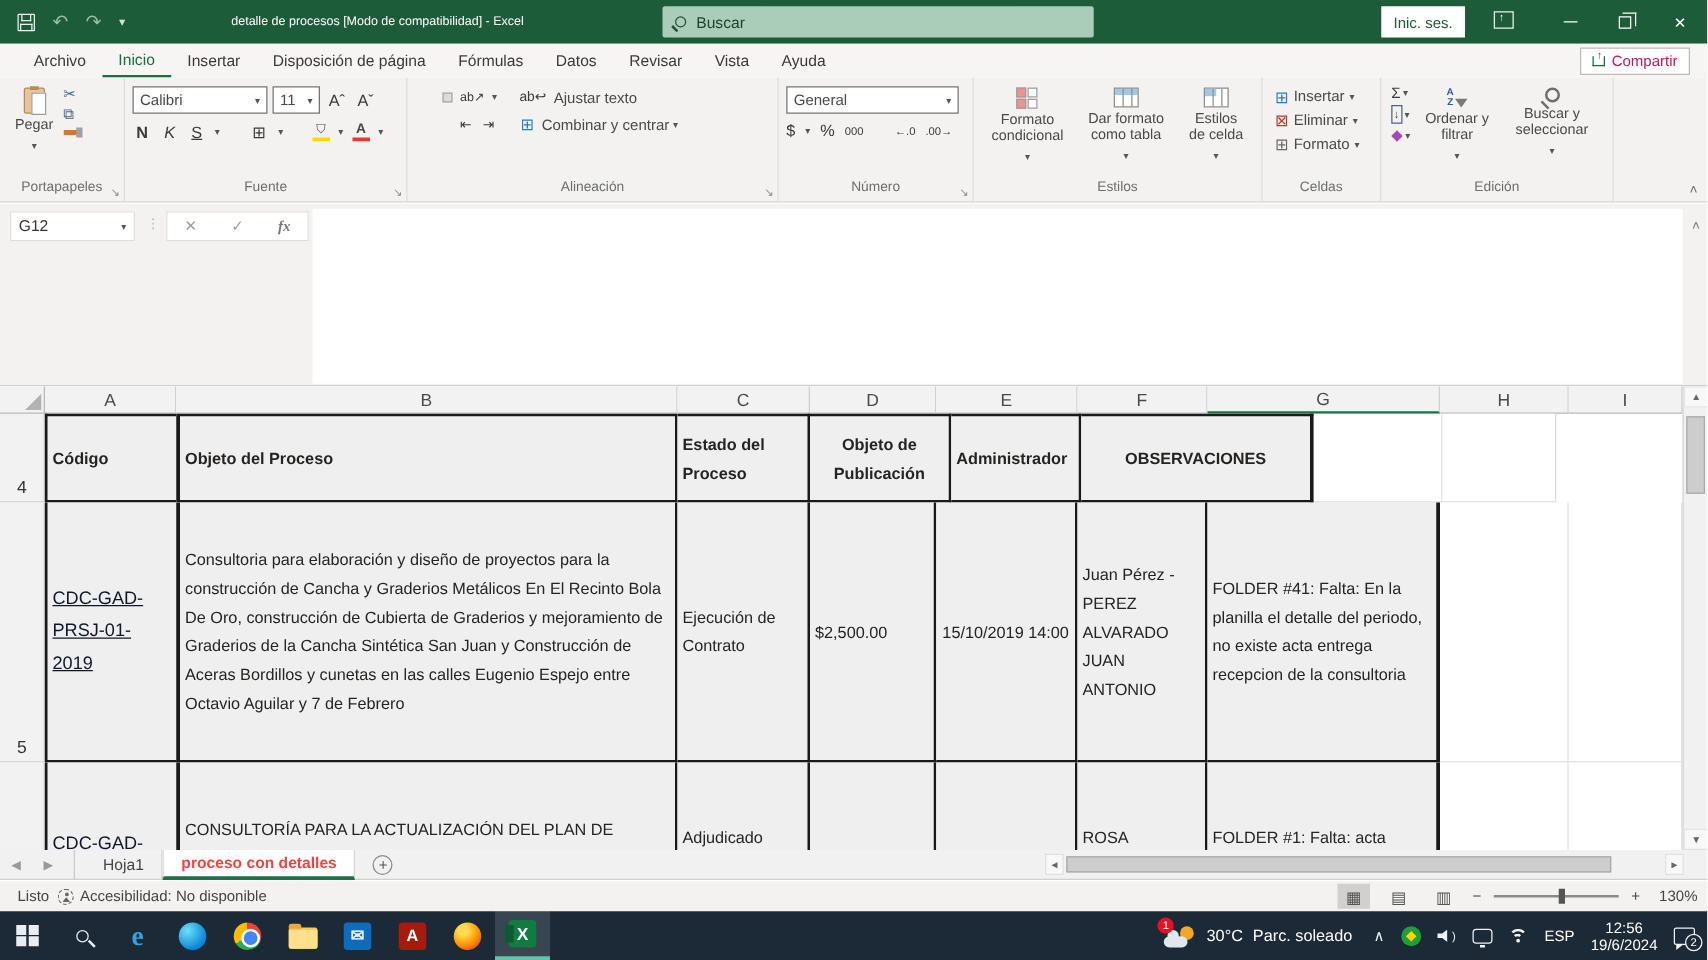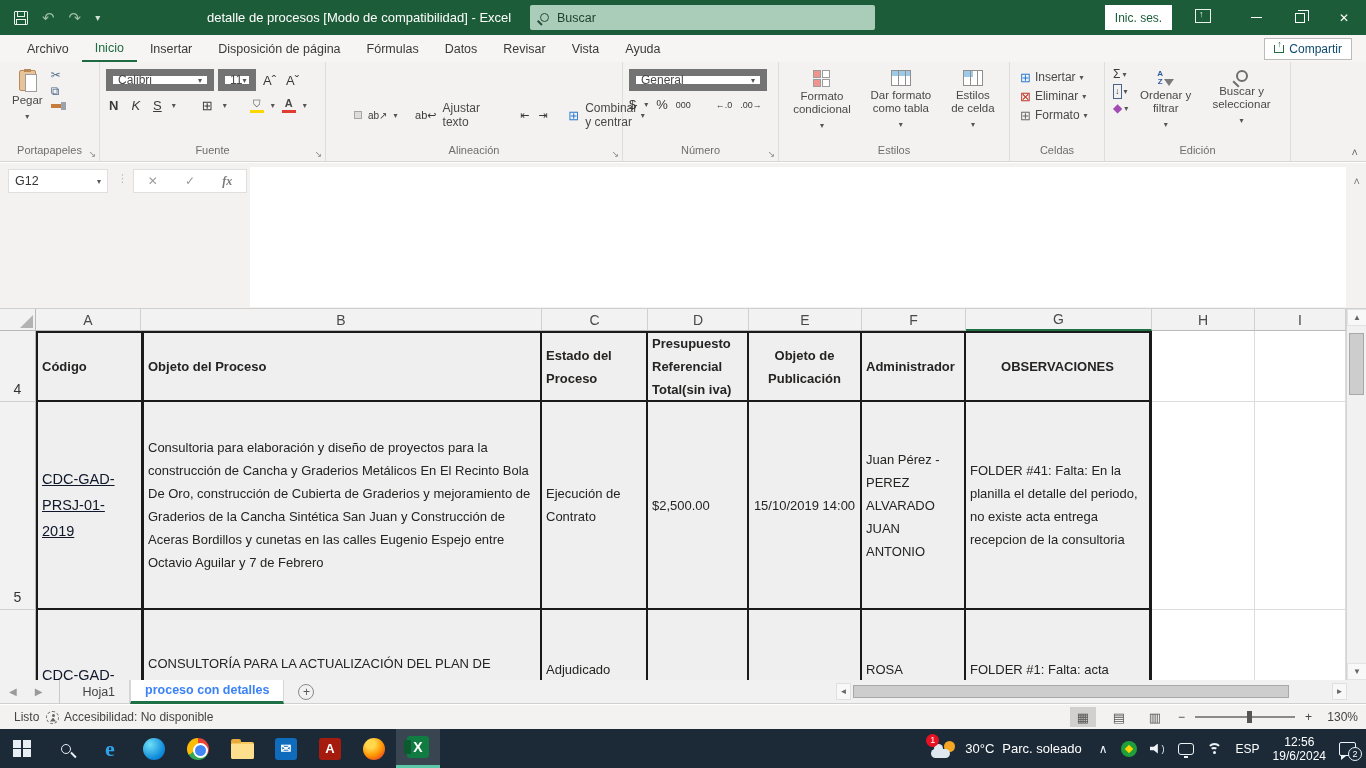--- a/index.html
+++ b/index.html
@@ -8,57 +8,57 @@
   .screen { position:relative; width:1366px; height:768px; background:#fff; overflow:hidden; }
 
   
   .titlebar { position:absolute; left:0; top:0; width:1366px; height:35px; background:#1d5c38; display:flex; align-items:center; color:#fff; }
   .qat { display:flex; align-items:center; gap:14px; padding-left:14px; width:185px; }
   .save-icon { width:14px; height:14px; border:1.5px solid #e9f2ec; border-radius:1px; position:relative; }
   .save-icon::before { content:""; position:absolute; left:2px; top:0; width:6px; height:4px; border:1px solid #e9f2ec; border-top:none; }
   .save-icon::after { content:""; position:absolute; left:1px; bottom:0; width:8px; height:4px; border:1px solid #e9f2ec; border-bottom:none; }
   .qat-glyph { color:#9dbfa9; font-size:15px; line-height:1; }
   .qat-chev { color:#cfe3d7; font-size:10px; }
-  .tb-title { font-size:13px; color:#fff; white-space:nowrap; margin-left:22px; }
+  .tb-title { font-size:10px; color:#fff; white-space:nowrap; margin-left:0; }
   .tb-search { position:absolute; left:530px; top:5px; width:345px; height:25px; background:#a9cdb9; border-radius:2px; display:flex; align-items:center; padding-left:10px; gap:8px; color:#1f4230; font-size:12.5px; }
   .mag { width:9px; height:9px; border:1.5px solid #2a4c39; border-radius:50%; position:relative; display:inline-block; }
   .mag::after { content:""; position:absolute; left:-4px; top:8px; width:6px; height:1.5px; background:#2a4c39; transform:rotate(45deg); }
   .signin { position:absolute; left:1105px; top:5px; width:67px; height:25px; background:#fff; color:#1d5c38; display:flex; align-items:center; justify-content:center; font-size:12px; }
   .ribopt { position:absolute; left:1195px; top:9px; width:16px; height:14px; border:1.5px solid #e9f2ec; }
   .ribopt::after { content:"↑"; position:absolute; left:3px; top:-1px; font-size:9px; color:#e9f2ec; }
   .winbtn { position:absolute; top:0; width:44px; height:35px; display:flex; align-items:center; justify-content:center; color:#fff; }
   .minline { width:11px; height:1.5px; background:#fff; }
   .restsq { width:10px; height:10px; border:1.2px solid #fff; position:relative; }
   .restsq::before { content:""; position:absolute; left:2px; top:-4px; width:10px; height:10px; border:1.2px solid #fff; border-bottom:none; border-left:none; }
 
   
   .tabrow { position:absolute; left:0; top:35px; width:1366px; height:27px; background:#f6f5f4; display:flex; align-items:center; padding-left:14px; gap:0; }
   .rtab { padding:0 13px; height:27px; display:flex; align-items:center; color:#3b3a39; font-size:12.5px; }
   .rtab.active { color:#1e6b41; border-bottom:2.5px solid #1e6b41; font-weight:normal; }
-  .share-btn { position:absolute; right:14px; top:3px; height:22px; border:1px solid #bdbbb9; background:#fff; display:flex; align-items:center; gap:5px; padding:0 9px; color:#0c4a6e; font-size:12px; }
+  .share-btn { position:absolute; right:14px; top:3px; height:22px; border:1px solid #bdbbb9; background:#fff; display:flex; align-items:center; gap:5px; padding:0 9px; color:#be185d; font-size:12px; }
   .share-ic { width:10px; height:8px; border:1.2px solid #1e6b41; border-top:none; position:relative; }
   .share-ic::after { content:"↑"; position:absolute; left:2px; top:-6px; font-size:9px; color:#1e6b41; }
 
   
   .ribbon { position:absolute; left:0; top:62px; width:1366px; height:100px; background:#f3f2f1; border-bottom:1px solid #d8d6d4; display:flex; font-size:11.5px; color:#494949; }
   .rg { position:relative; border-right:1px solid #ddd; display:flex; flex-direction:column; padding-top:4px; }
   .rg-foot { position:absolute; bottom:1px; left:0; right:0; height:16px; text-align:center; color:#6e6e6e; font-size:11px; }
   .launcher { position:absolute; right:3px; bottom:2px; font-size:9px; color:#8a8a8a; }
   .rg-body { flex:1; display:flex; padding:0 6px; }
   .bigbtn { display:flex; flex-direction:column; align-items:center; justify-content:flex-start; gap:3px; padding:4px 6px; text-align:center; line-height:13px; }
   .chev { font-size:8px; color:#555; }
   .clipboard { width:17px; height:21px; background:#e8c49a; border:1px solid #b98a55; border-radius:2px; position:relative; }
   .clipboard::before { content:""; position:absolute; left:4px; top:-2px; width:7px; height:3px; background:#b98a55; }
   .clipboard::after { content:""; position:absolute; left:5px; top:3px; width:10px; height:16px; background:#fff; border:1px solid #9d9d9d; }
   .smallcol { display:flex; flex-direction:column; gap:4px; padding:3px 2px; }
   .sic { font-size:12px; line-height:12px; color:#4a6586; }
   .painter { width:11px; height:4px; background:#c77b3c; position:relative; margin-top:3px; }
   .painter::before { content:""; position:absolute; right:-4px; top:-2px; width:5px; height:8px; background:#9aa3ad; }
   .fontrow { display:flex; align-items:center; gap:4px; }
-  .combo { background:#fff; border:7px solid #737373; height:22px; display:flex; align-items:center; justify-content:space-between; padding:0 5px; font-size:12px; }
+  .combo { background:#fff; border:1px solid #737373; height:22px; display:flex; align-items:center; justify-content:space-between; padding:0 5px; font-size:12px; }
   .f-name { width:108px; }
   .f-size { width:38px; }
   .glyphbtn { display:flex; align-items:center; gap:2px; padding:2px 3px; font-size:13px; color:#3b3a39; }
   .ubar { display:inline-block; width:14px; height:3.5px; margin-top:1px; }
   .stack { display:flex; flex-direction:column; align-items:center; line-height:11px; }
   .alico { width:15px; height:11px; background:repeating-linear-gradient(#6a6a6a 0 1.6px, transparent 1.6px 4.6px); }
   .albtn { padding:3px; border:1px solid transparent; }
   .albtn.sel { border:1px solid #a6a6a6; background:#dcdcdc; }
   .vsep { width:1px; background:#ddd; margin:4px 4px; }
   .num-ic { font-size:13px; color:#3b3a39; }
@@ -114,21 +114,21 @@
   .pt42{padding-top:42px}.pt52{padding-top:52px}.pt56{padding-top:48px}
   .vscroll { position:absolute; right:0; top:0; width:20px; height:371px; background:#f1f1f1; border-left:1px solid #d4d4d4; }
   .vs-arrow { width:20px; height:17px; display:flex; align-items:center; justify-content:center; color:#666; font-size:8px; border:1px solid #e3e3e3; background:#f8f8f8; }
   .vs-down { position:absolute; bottom:0; }
   .vs-thumb { position:absolute; top:24px; left:2px; width:15px; height:62px; background:#cdcdcd; border:1px solid #a8a8a8; }
 
   
   .sheetbar { position:absolute; left:0; top:680px; width:1366px; height:24px; background:#f1f1f1; border-bottom:1px solid #d0d0d0; display:flex; align-items:center; }
   .snav { color:#9a9a9a; font-size:10px; padding:0 9px; }
   .stab { height:24px; display:flex; align-items:center; padding:0 14px; color:#444; font-size:12.5px; border-right:1px solid #d6d6d6; }
-  .stab.active { background:#fff; color:#3b82f6; font-weight:bold; border-bottom:3px solid #1e7145; border-left:1px solid #d6d6d6; }
+  .stab.active { background:#fff; color:#ef4444; font-weight:bold; border-bottom:3px solid #1e7145; border-left:1px solid #d6d6d6; }
   .addsheet { width:16px; height:16px; border:1px solid #8a8a8a; border-radius:50%; display:flex; align-items:center; justify-content:center; color:#555; font-size:12px; margin-left:14px; }
   .hscroll { position:absolute; left:836px; top:3px; width:511px; height:17px; background:#f1f1f1; display:flex; align-items:center; }
   .hs-arrow { width:15px; height:17px; display:flex; align-items:center; justify-content:center; font-size:8px; color:#666; background:#f8f8f8; border:1px solid #e0e0e0; }
   .hs-thumb { height:13px; width:436px; background:#cdcdcd; border:1px solid #a8a8a8; margin-left:2px; }
   .hs-right { position:absolute; right:0; }
 
   
   .statusbar { position:absolute; left:0; top:705px; width:1366px; height:24px; background:#f3f2f1; display:flex; align-items:center; color:#444; font-size:12px; }
   .sb-ready { padding-left:14px; width:46px; }
   .axicon { width:13px; height:13px; border:1px dashed #666; border-radius:50%; position:relative; margin-right:5px; }
@@ -285,21 +285,21 @@
               <span class="ubar" style="background:#e03c31"></span>
           </span>
           <span class="chev">▾</span>
         </div>
       </div>
       <div class="rg-foot">Fuente</div>
       <span class="launcher">↘</span>
     </div>
 
     <div class="rg" style="width:297px">
-      <div class="rg-body" style="flex-direction:row; gap:4px; padding-top:3px;">
+      <div class="rg-body" style="flex-direction:column; gap:4px; padding-top:3px;">
         <div class="fontrow" style="gap:3px">
           <span class="albtn"><span class="alico"></span></span>
           <span class="albtn"><span class="alico"></span></span>
           <span class="albtn sel"><span class="alico"></span></span>
           <span class="glyphbtn" style="font-size:10px">ab↗</span>
           <span class="chev">▾</span>
           <span class="vsep"></span>
           <span class="glyphbtn" style="font-size:11px">ab↩</span>
           <span style="font-size:12px">Ajustar texto</span>
         </div>
@@ -452,21 +452,20 @@
       <div class="ch wg active">G</div>
       <div class="ch wh">H</div>
       <div class="ch wi">I</div>
     </div>
 
     <div class="gr-row r4">
       <div class="rn">4</div>
       <div class="cell tc ca wa">Código</div>
       <div class="cell tc cb wb">Objeto del Proceso</div>
       <div class="cell tc wc">Estado del Proceso</div>
-      <div class="cell tc wd">Presupuesto Referencial Total(sin iva)</div>
       <div class="cell tc we ctr">Objeto de Publicación</div>
       <div class="cell tc wf">Administrador</div>
       <div class="cell tc cg wg ctr">OBSERVACIONES</div>
       <div class="cell hc wh"></div>
       <div class="cell hc wi"></div>
     </div>
 
     <div class="gr-row r5">
       <div class="rn">5</div>
       <div class="cell tc ca wa">

